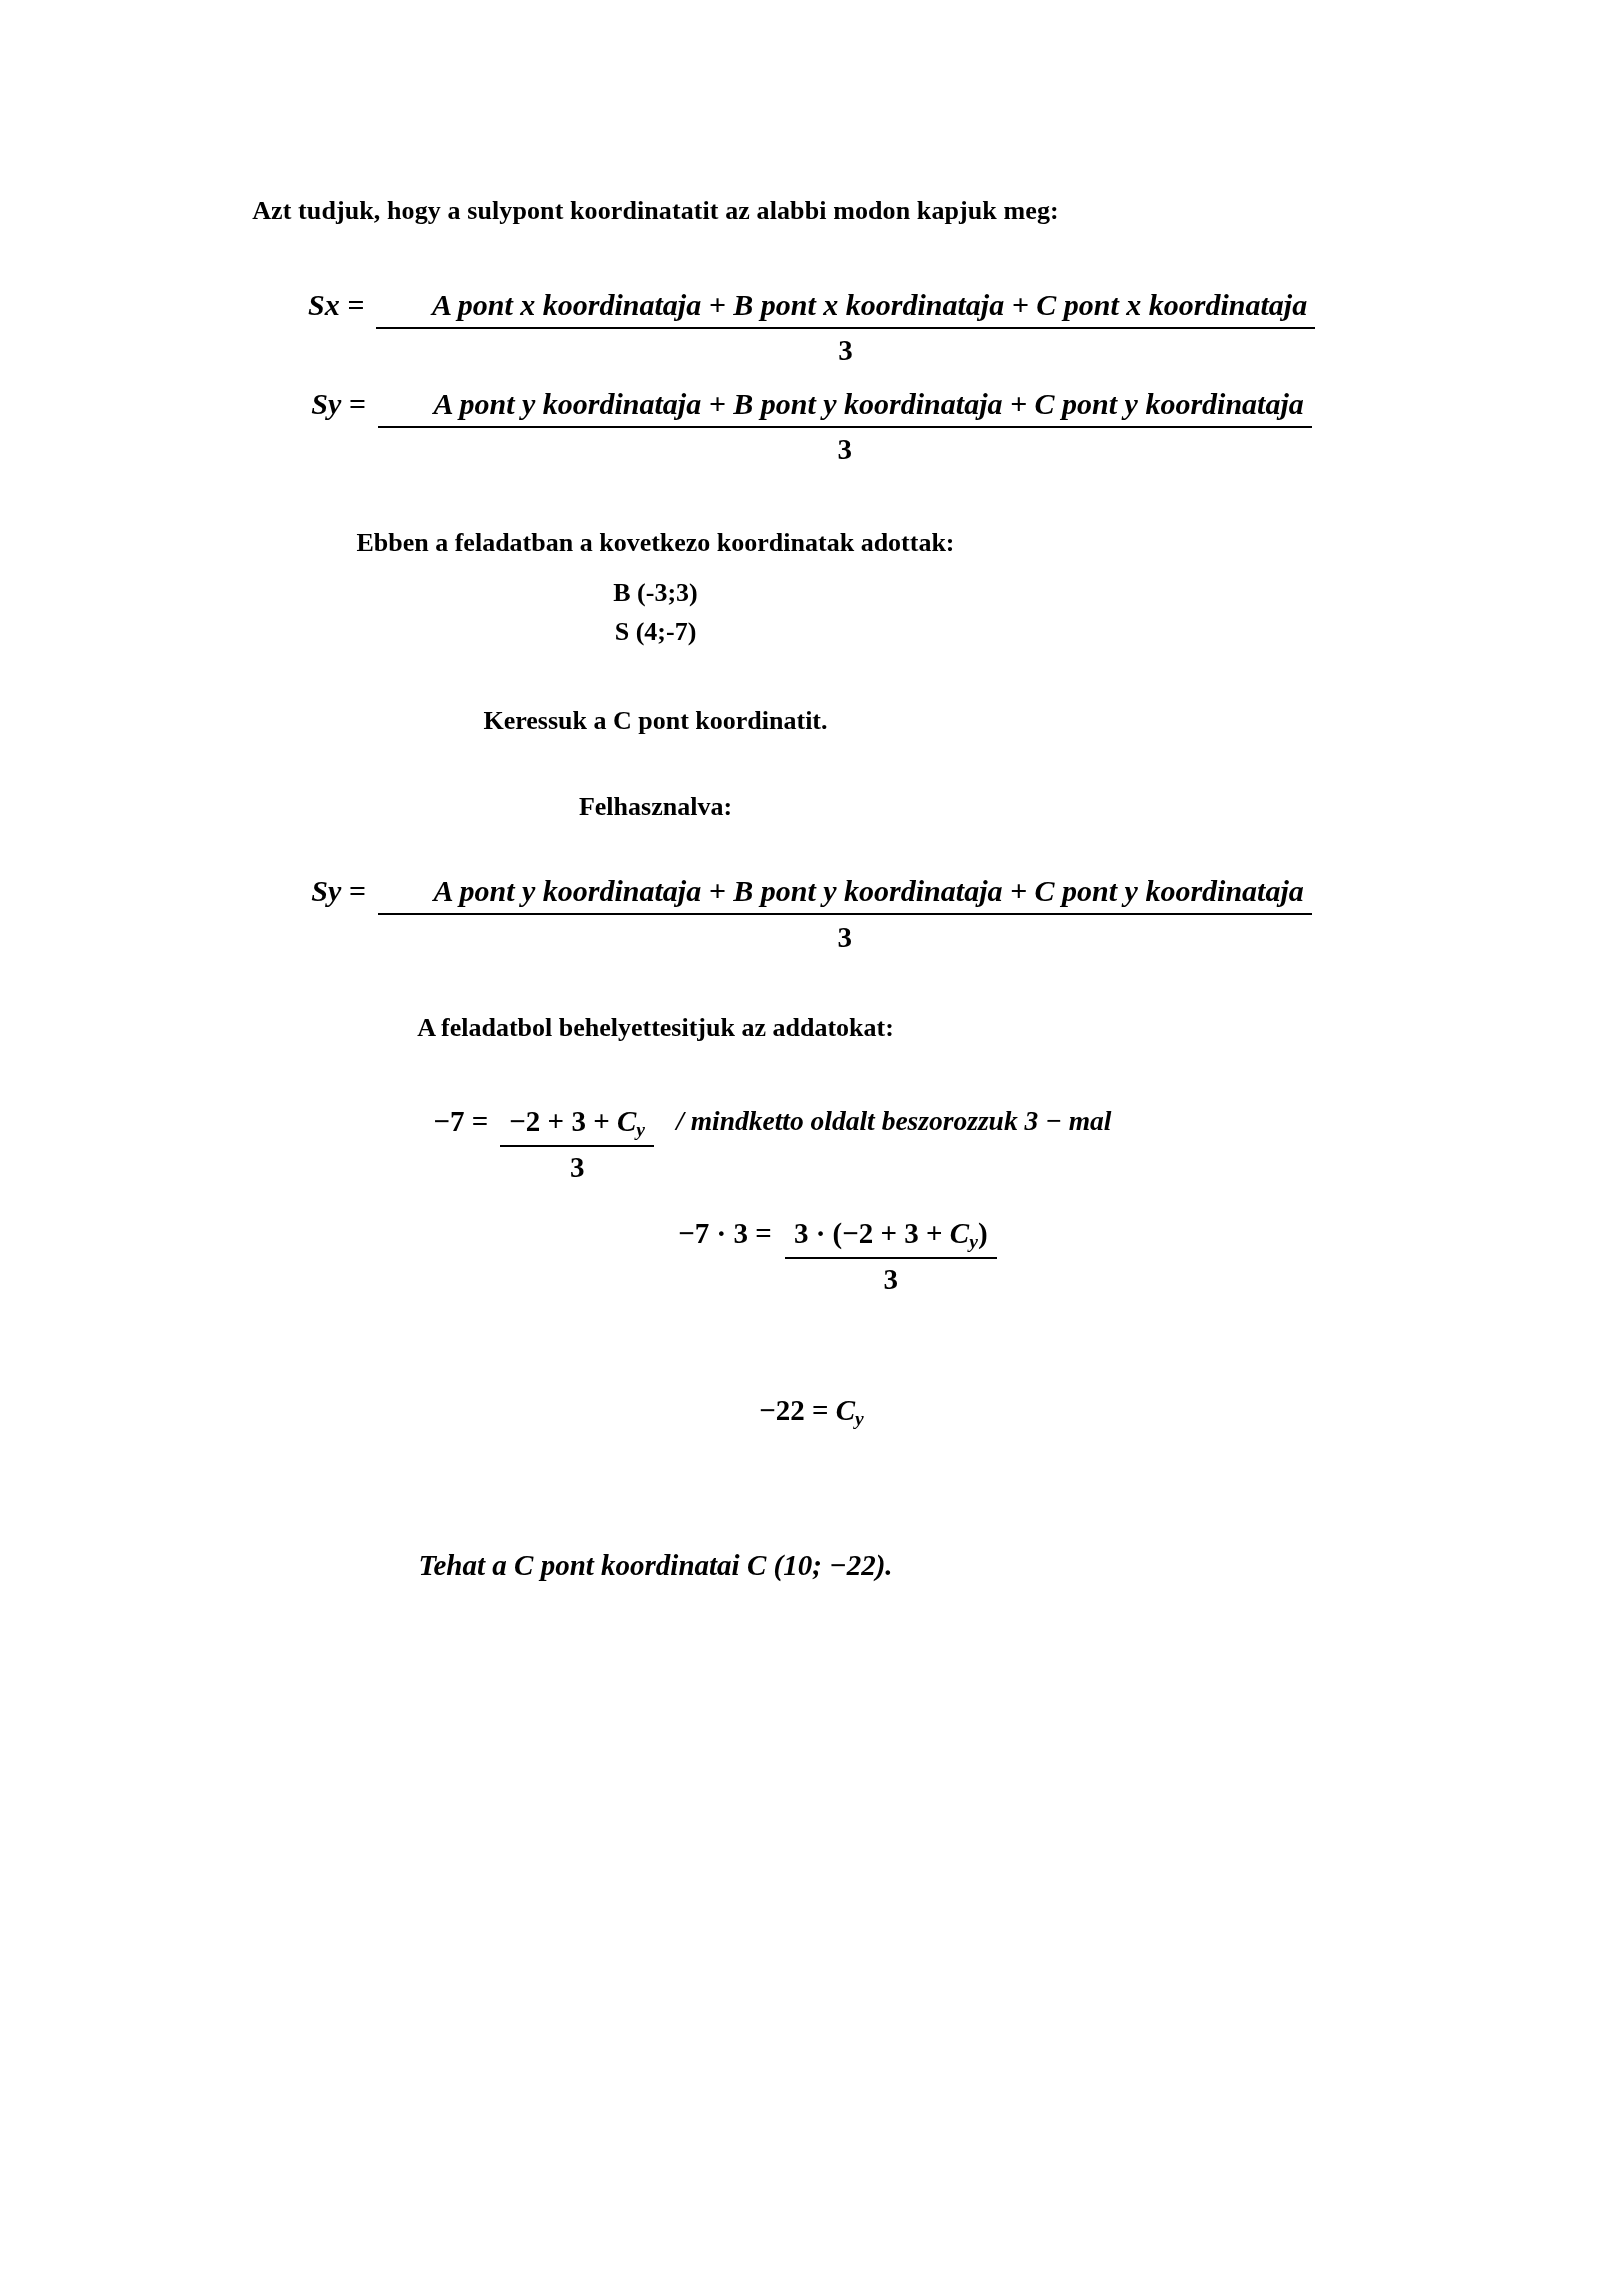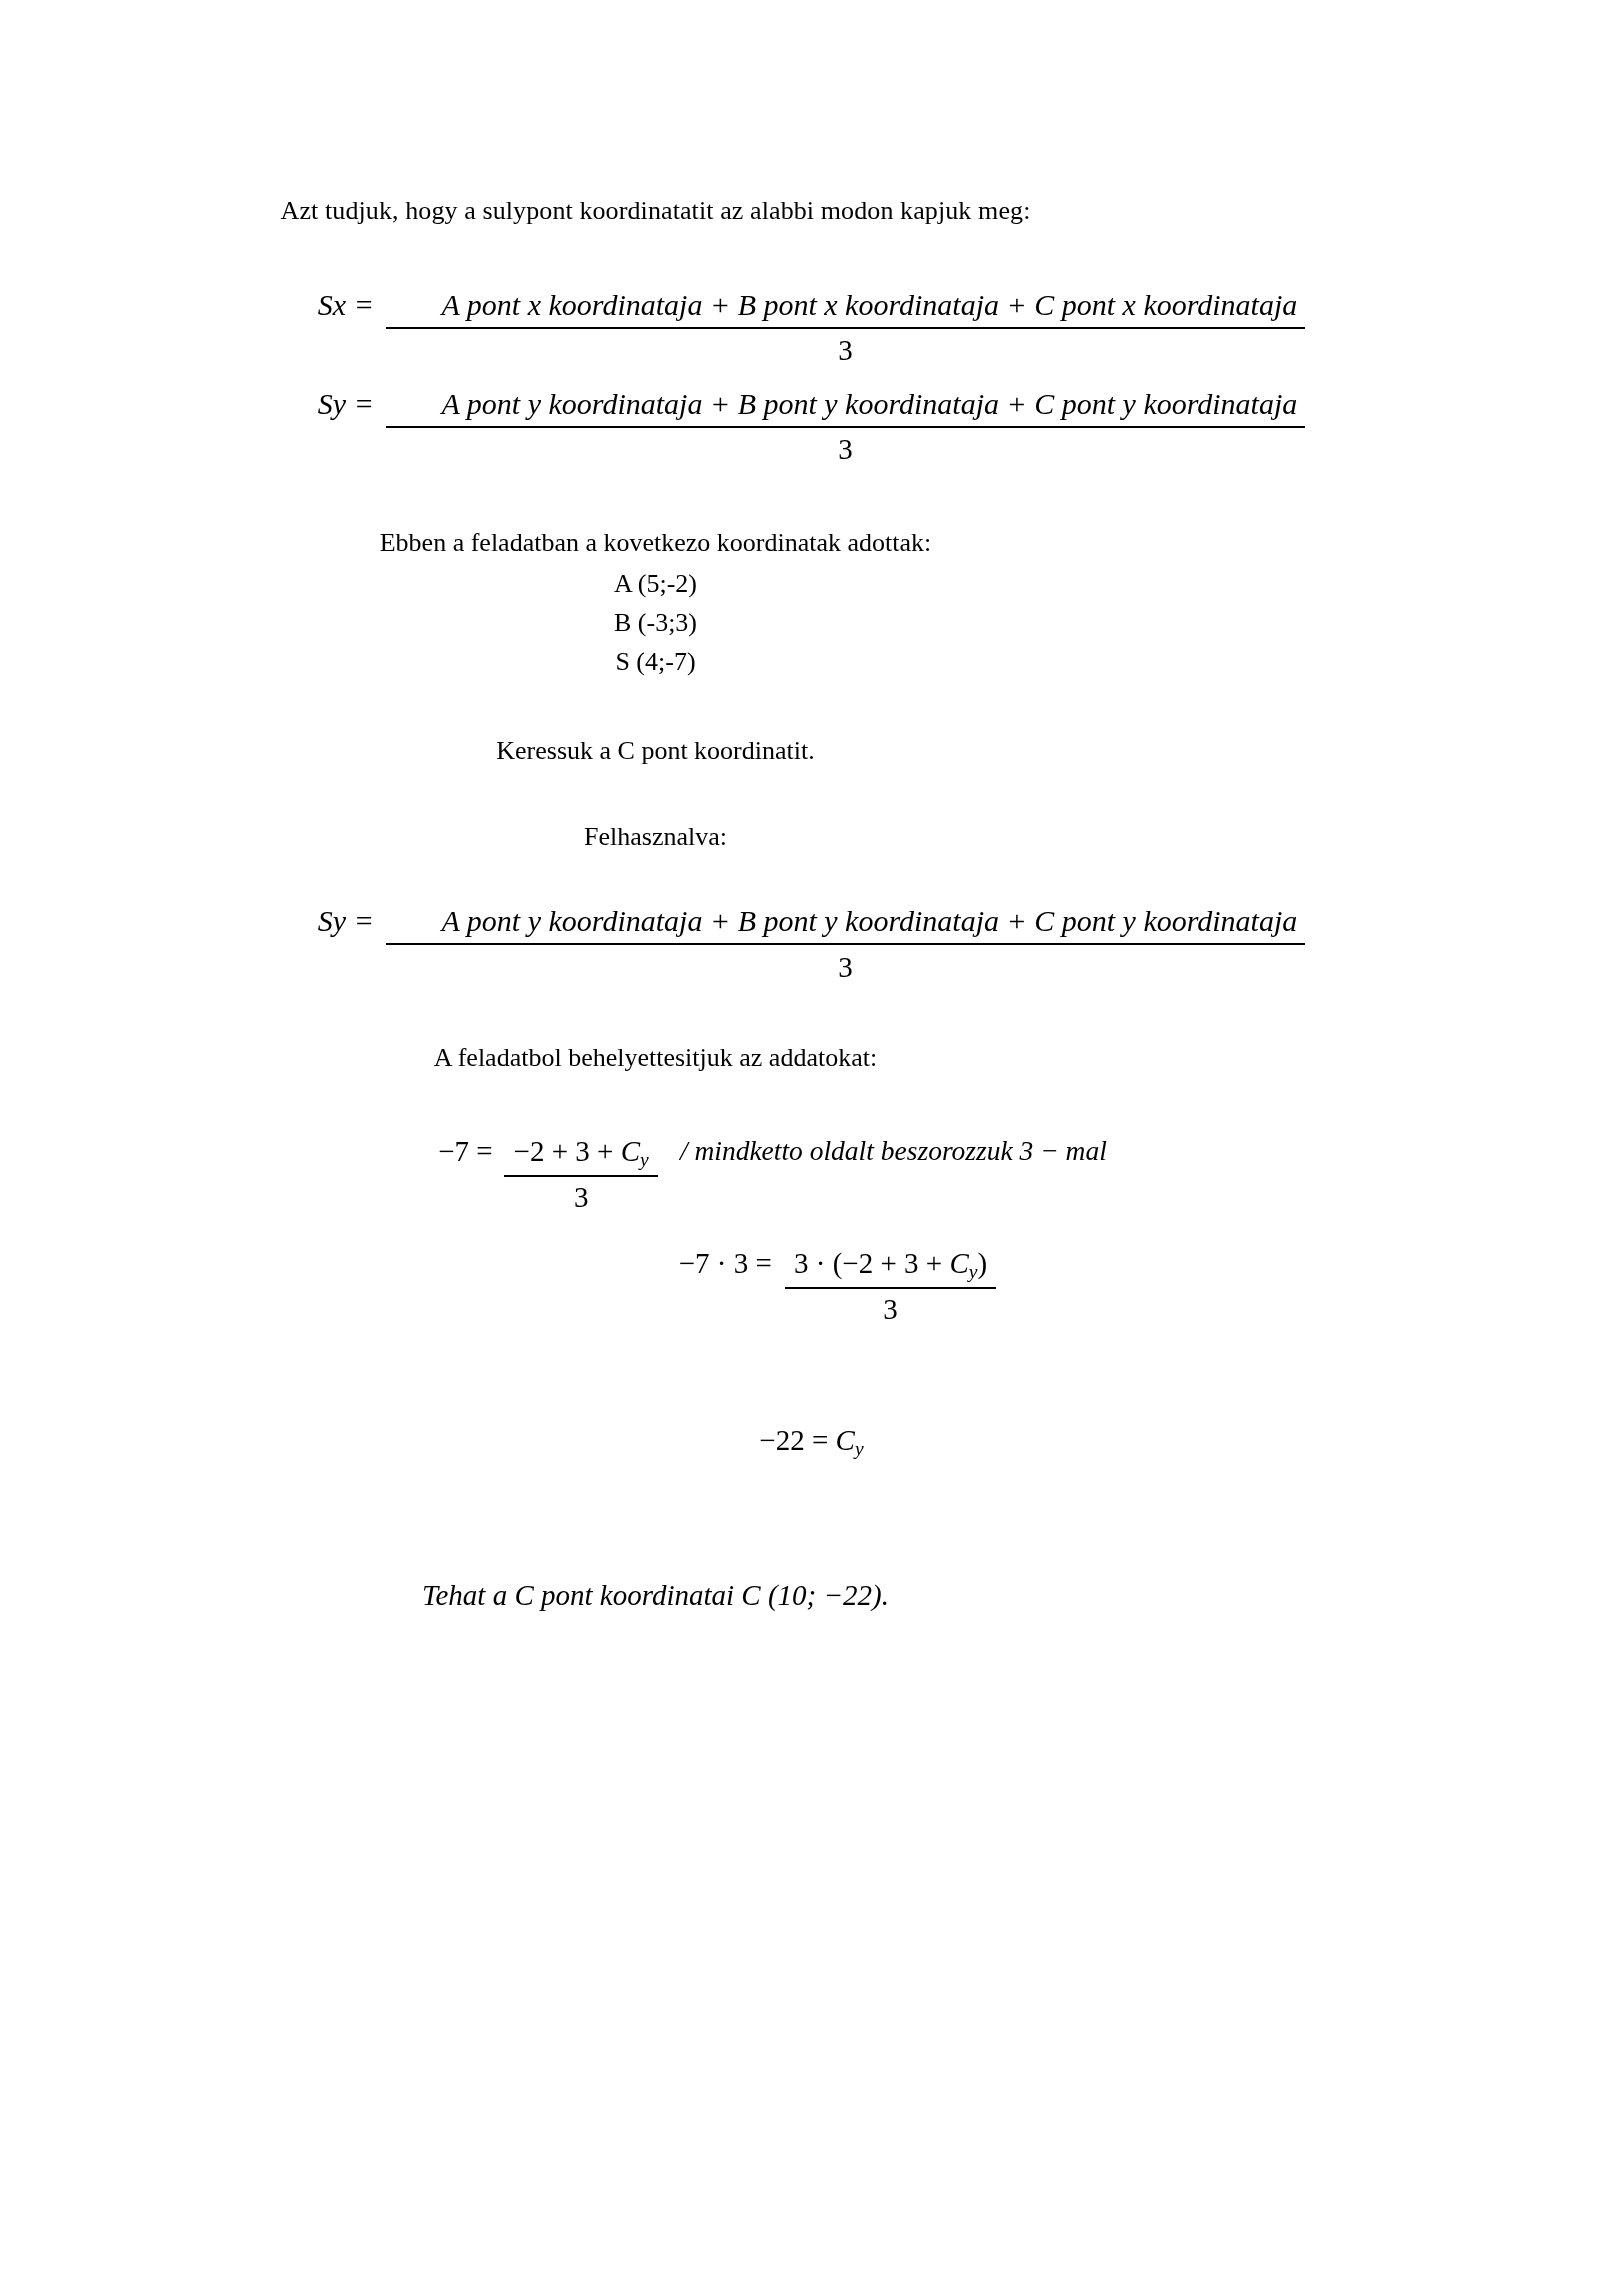--- a/index.html
+++ b/index.html
@@ -19,20 +19,21 @@
     width: 1623px;
     height: 2295px;
     box-sizing: border-box;
     padding: 0;
   }
   .content {
     position: absolute;
     left: 0;
     top: 0;
     width: 1311px;
+    font-weight: bold;
   }
 
   
   .row {
     text-align: center;
     font-family: "Liberation Serif", serif;
   }
   .intro {
     font-size: 26px;
     letter-spacing: 0.1px;
@@ -158,21 +159,20 @@
           <span class="bar"></span>
           <span class="den">3</span>
         </span>
       </div>
     </div>
 
     <div class="big-gap"></div>
 
     <div class="row plain">Ebben a feladatban a kovetkezo koordinatak adottak:</div>
     <div class="small-gap" style="height:10.5px;"></div>
-    <div class="row plain">A (5;-2)</div>
     <div class="small-gap" style="height:9.2px;"></div>
     <div class="row plain">B (-3;3)</div>
     <div class="small-gap" style="height:9.2px;"></div>
     <div class="row plain">S (4;-7)</div>
 
     <div class="gap" style="height:59px;"></div>
 
     <div class="row plain">Keressuk a C pont koordinatit.</div>
 
     <div class="gap" style="height:56px;"></div>

